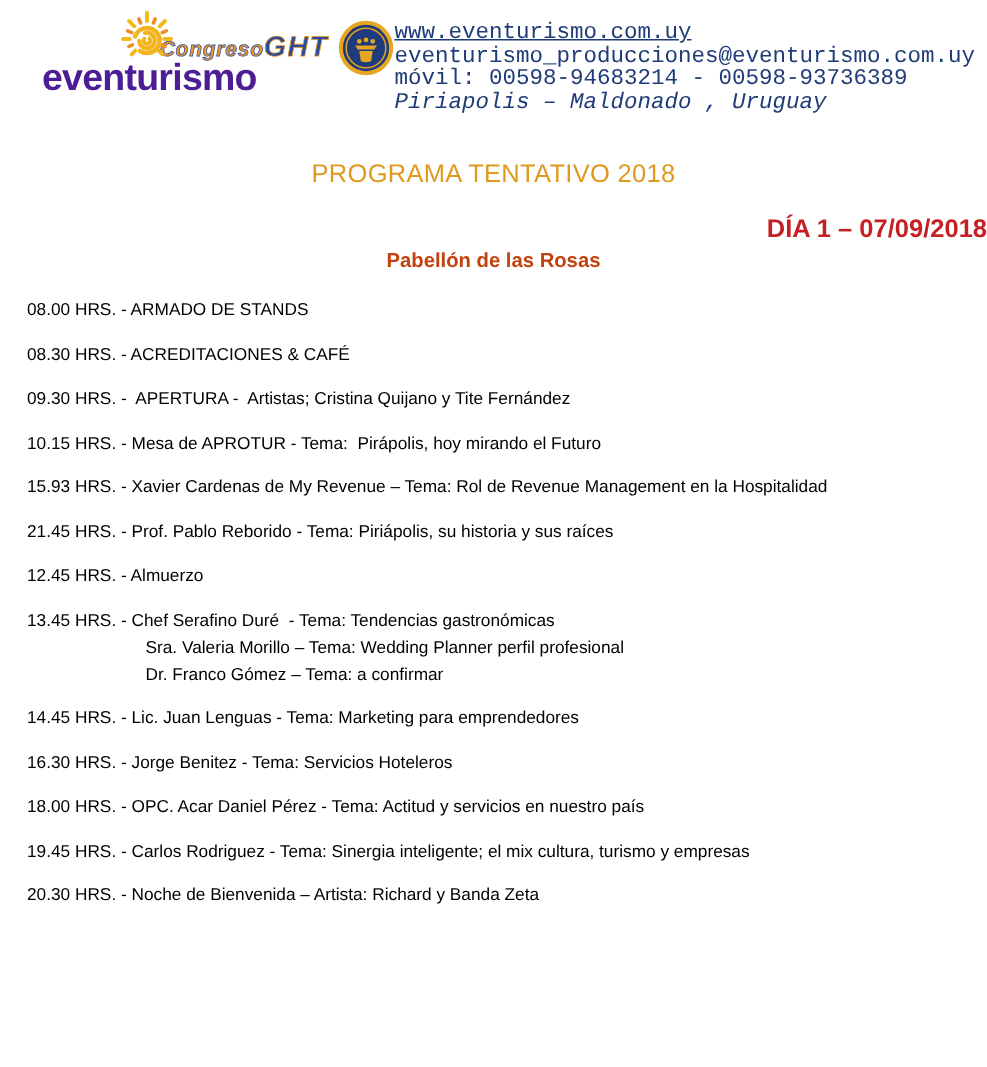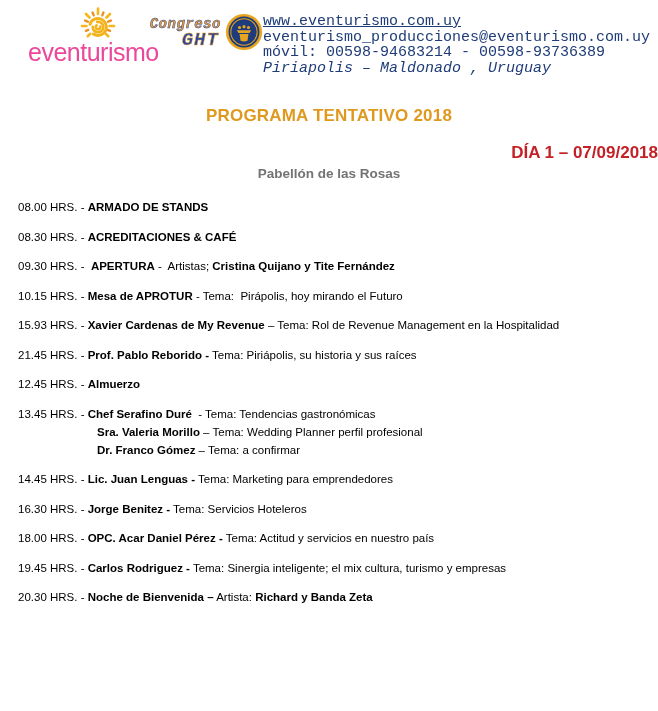--- a/index.html
+++ b/index.html
@@ -13,26 +13,26 @@
   }
   .page { width: 658px; height: 711px; background: #ffffff; }
 
   
   .header { display: flex; align-items: flex-start; padding: 5px 8px 0 20px; height: 78px; }
 
   .logo-block { width: 160px; position: relative; height: 62px; }
   .sun-svg { position: absolute; left: 42px; top: 1px; }
   .logo-word {
     position: absolute; left: 8px; top: 33px;
-    font-size: 25px; font-weight: normal; letter-spacing: -0.5px;
-    color: #ec4899;
+    font-size: 25px; font-weight: bold; letter-spacing: -0.5px;
+    color: #4c1d95;
   }
 
   .congreso-block { display: flex; align-items: center; margin-left: 68px; margin-top: 8px; }
-  .congreso-text { display: flex; flex-direction: column; align-items: flex-end; margin-right: 4px; font-family: Liberation Mono, monospace; }
+  .congreso-text { display: flex; align-items: flex-end; margin-right: 4px; }
   .congreso-line1 {
     font-size: 14px; font-weight: bold; font-style: italic;
     color: #F09A28; -webkit-text-stroke: 0.5px #2B4C9C; letter-spacing: 0.5px;
   }
   .congreso-line2 {
     font-size: 19px; font-weight: bold; font-style: italic; line-height: 16px;
     color: #2A4C9B; -webkit-text-stroke: 0.5px #F09A28; letter-spacing: 1px;
     margin-right: 2px;
   }
 
@@ -41,37 +41,37 @@
     color: #1F3C78; font-size: 15px; line-height: 15.5px;
     padding-top: 9px;
     font-family: Liberation Mono, monospace;
   }
   .contact-website { text-decoration: underline; cursor: pointer; color: #1F3C78; display: inline-block; }
   .contact-location { font-style: italic; }
 
   
   .title-program {
     text-align: center; margin-top: 28px;
-    font-size: 17px; font-weight: bold; color: #E0991F; letter-spacing: 0.2px;
+    font-size: 17px; font-weight: normal; color: #E0991F; letter-spacing: 0.2px;
   }
   .title-day {
     text-align: right; margin-top: 17px;
     font-size: 17px; font-weight: bold; color: #C42127;
   }
   .title-venue {
     text-align: center; margin-top: 3px;
-    font-size: 13.5px; font-weight: bold; color: #737373;
+    font-size: 13.5px; font-weight: bold; color: #c2410c;
   }
 
   
   .schedule { padding: 17px 14px 0 18px; font-size: 11.5px; }
   .entry { margin-bottom: 11.5px; }
   .sched-line { line-height: 18px; white-space: pre-wrap; }
   .sched-line.indent { padding-left: 79px; }
-  .b { font-weight: bold; }
+  .b { font-weight: normal; }
 </style>
 </head>
 <body>
 
 <div class="page">
 
   <header class="header">
 
     <div class="logo-block">
       <svg class="sun-svg" width="72" height="38" viewBox="0 0 72 38">

